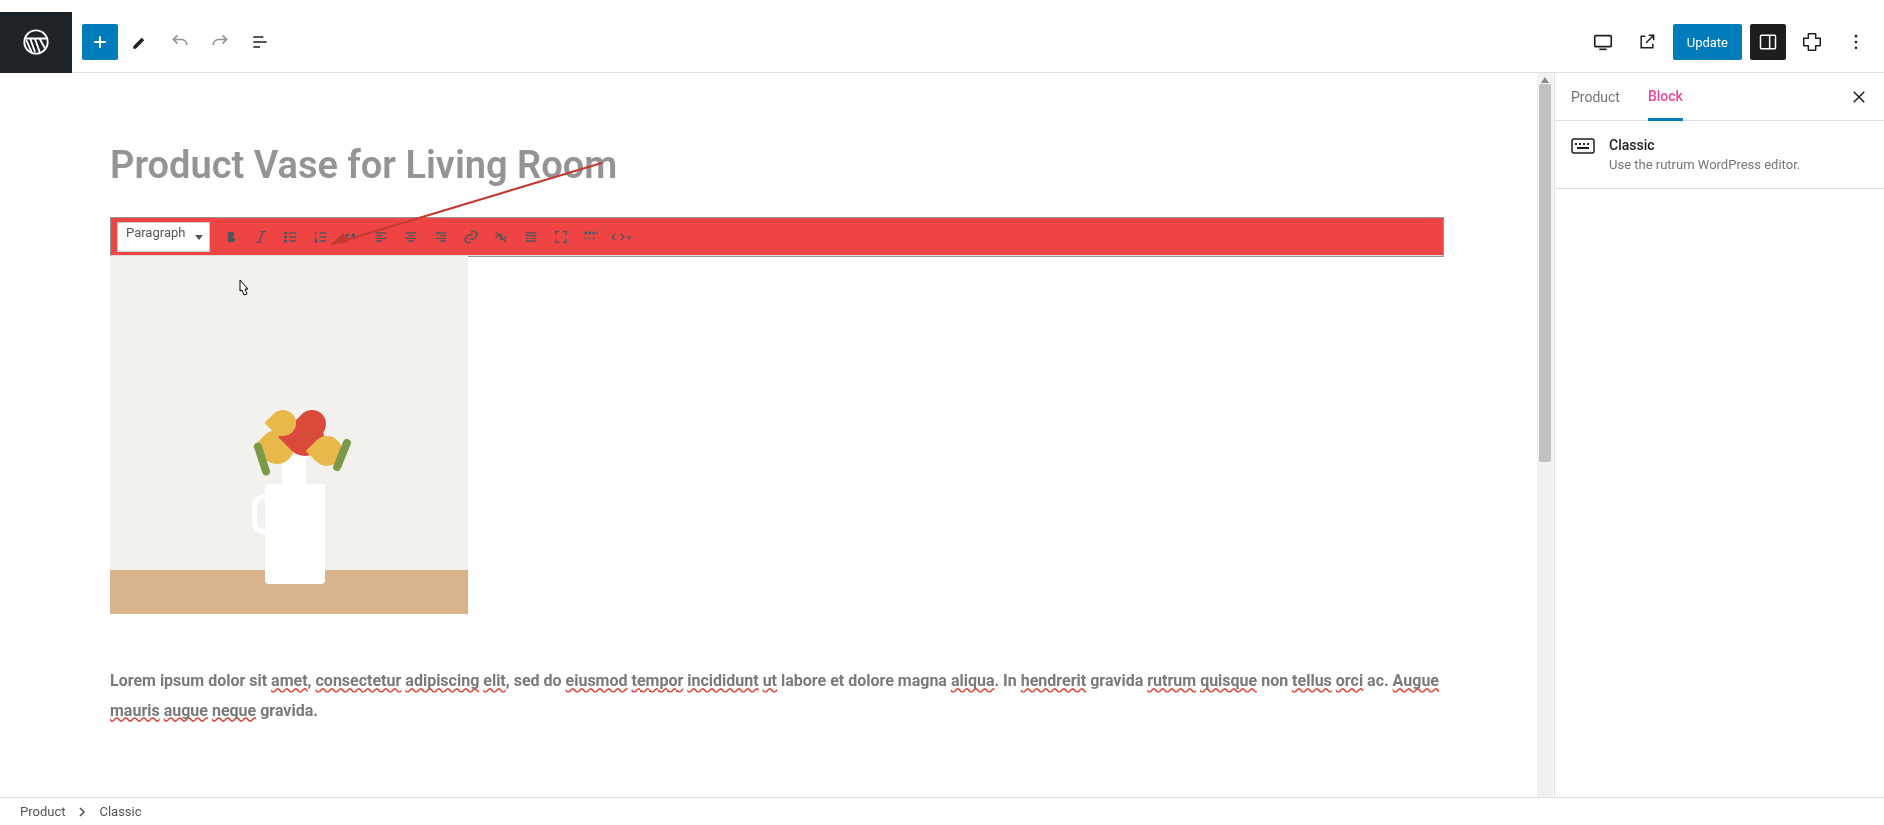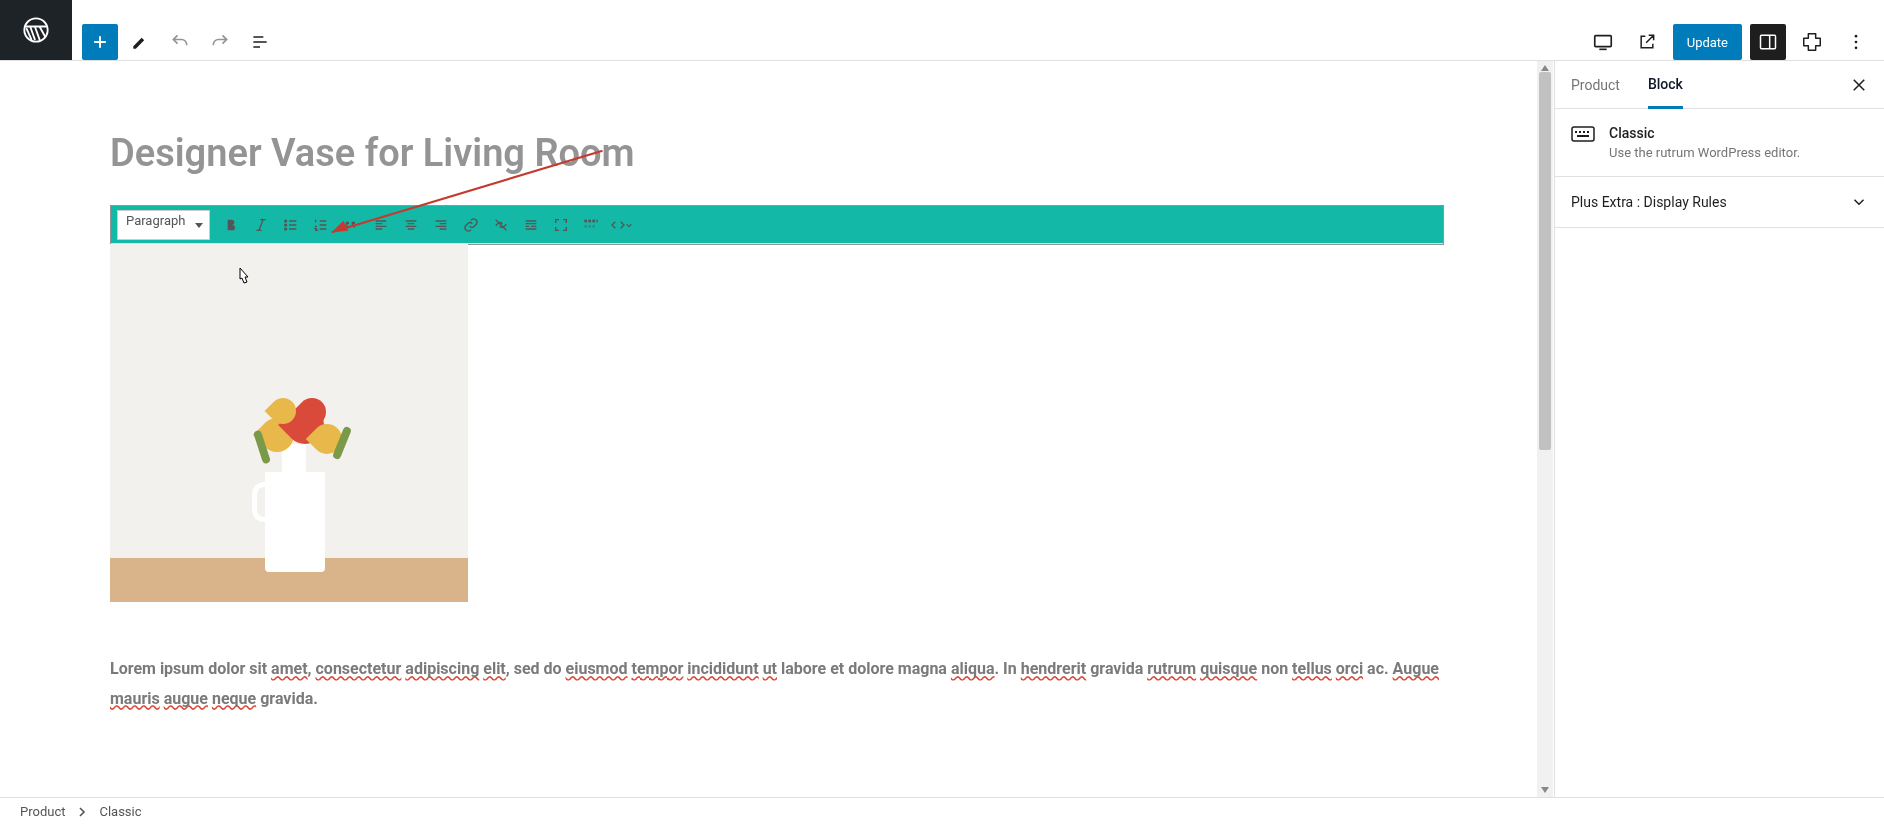--- a/index.html
+++ b/index.html
@@ -1,19 +1,19 @@
 <!DOCTYPE html>
 <html><head>
 <meta charset="utf-8">
 <style>
 * { margin:0; padding:0; box-sizing:border-box; font-family:-apple-system,BlinkMacSystemFont,"Segoe UI",Roboto,sans-serif; }
 body { width:1884px; height:825px; background:#fff; color:#1e1e1e; overflow:hidden; position:relative; }
 
 
-.topbar { height:61px; display:flex; align-items:flex-end; border-bottom:1px solid #e0e0e0; }
+.topbar { height:61px; display:flex; align-items:center; border-bottom:1px solid #e0e0e0;margin-top:12px; }
 .wp-logo { width:72px; height:61px; background:#1d2327; display:flex; align-items:center; justify-content:center; color:#fff; }
 .wp-logo svg { width:28px; height:28px; }
 .tb-left { display:flex; align-items:center; padding-left:10px; gap:4px; }
 .btn-sq { width:36px; height:36px; display:flex; align-items:center; justify-content:center; border-radius:2px; cursor:pointer; }
 .btn-add { background:#007cba; color:#fff; }
 .btn-icon { color:#1e1e1e; }
 .btn-icon.dis { color:#949494; }
 .tb-right { margin-left:auto; display:flex; align-items:center; gap:8px; padding-right:10px; }
 .btn-update { background:#007cba; color:#fff; padding:0 14px; height:36px; display:flex; align-items:center; border-radius:2px; font-size:13px; cursor:pointer; }
 .btn-dark { background:#1e1e1e; color:#fff; }
@@ -27,21 +27,21 @@
 .block-toolbar { position:absolute; top:170px; left:110px; display:flex; border:1px solid #1e1e1e; background:#fff; height:48px; z-index:10; }
 .bt-cell { display:flex; align-items:center; justify-content:center; padding:0 14px; border-right:1px solid #ddd; cursor:pointer; }
 .bt-cell:last-child { border-right:none; }
 .bt-convert { color:#007cba; font-size:13px; white-space:nowrap; }
 
 
 .post-title { font-size:38px; font-weight:600; color:#949494; margin-bottom:30px; }
 
 
 .classic-wrap{ margin-top:18px; border:1px solid #949494; }
-.classic-tb { display:flex; align-items:center; height:38px; background:#14b8a6; border-bottom:1px solid #ddd; }
+.classic-tb { display:flex; align-items:center; height:38px; background:#ef4444; border-bottom:1px solid #ddd; }
 .fmt-select { height:30px; margin:0 6px; padding:2px 24px 2px 8px; border:1px solid #ccc; background:#fff; font-size:13px; color:#555; position:relative; }
 .fmt-caret { position:absolute; right:6px; top:12px; border-left:4px solid transparent; border-right:4px solid transparent; border-top:5px solid #555; }
 .tb-ico { width:30px; height:30px; display:flex; align-items:center; justify-content:center; color:#555; cursor:pointer; }
 
 
 .content-img { width:358px; height:358px; background:#f3f1ed; position:relative; overflow:hidden; margin-top:-1px; }
 .table-top { position:absolute; bottom:0; left:0; right:0; height:44px; background:#d9b48a; }
 .vase-body { position:absolute; bottom:30px; left:155px; width:60px; height:100px; background:#fff; border-radius:0 0 4px 4px; }
 .vase-neck { position:absolute; bottom:128px; left:172px; width:24px; height:30px; background:#fff; }
 .vase-handle { position:absolute; bottom:80px; left:142px; width:22px; height:40px; border:5px solid #fff; border-right:none; border-radius:12px 0 0 12px; }
@@ -62,21 +62,21 @@
 .vscroll { position:absolute; right:1px; top:0; width:16px; height:100%; background:#f1f1f1; }
 .vthumb { position:absolute; right:2px; top:11px; width:12px; height:378px; background:#c1c1c1; border-radius:2px; }
 .varrow { position:absolute; right:4px; width:8px; height:8px; }
 .va-up { top:2px; border-left:4px solid transparent; border-right:4px solid transparent; border-bottom:6px solid #888; }
 .va-dn { bottom:2px; border-left:4px solid transparent; border-right:4px solid transparent; border-top:6px solid #888; }
 
 
 .sidebar { width:330px; border-left:1px solid #e0e0e0; display:flex; flex-direction:column; }
 .sb-tabs { display:flex; align-items:center; border-bottom:1px solid #e0e0e0; height:48px; padding:0 16px; gap:28px; position:relative; }
 .sb-tab { font-size:14px; color:#757575; cursor:pointer; padding:14px 0; }
-.sb-tab.active { color:#0f172a; border-bottom:3px solid #007cba; margin-bottom:-1px; font-weight:500;}
+.sb-tab.active { color:#ec4899; border-bottom:3px solid #007cba; margin-bottom:-1px; font-weight:500;}
 .sb-close { margin-left:auto; cursor:pointer; }
 .sb-block { padding:16px; display:flex; gap:14px; border-bottom:1px solid #e0e0e0; }
 .sb-block-ico { width:24px; height:24px; flex-shrink:0; }
 .sb-block-title { font-size:14px; font-weight:500; }
 .sb-block-desc { font-size:13px; color:#757575; margin-top:4px; }
 .sb-panel { padding:16px; display:flex; align-items:center; justify-content:space-between; font-size:14px; cursor:pointer; border-bottom:1px solid #e0e0e0; }
 
 
 .breadcrumb { position:absolute; bottom:0; left:0; right:0; height:28px; border-top:1px solid #e0e0e0; display:flex; align-items:center; padding:0 20px; font-size:13px; color:#555; gap:12px; background:#fff; }
 
@@ -158,21 +158,21 @@
     </div>
   </div>
 </div>
 
 <div class="layout">
 
   <div class="canvas-wrap">
 
     <div class="canvas">
 
-      <h1 class="post-title">Designer Vase for Living Room</h1>
+      <h1 class="post-title">Product Vase for Living Room</h1>
 
       <div class="classic-wrap">
         <div class="classic-tb">
           <div class="fmt-select">
             <span>Paragraph</span>
             <span class="fmt-caret"></span>
           </div>
           <div class="tb-ico">
               <svg width="16" height="16" viewBox="0 0 24 24" fill="currentColor">
                 <path d="M7 4h6a4 4 0 010 8H7zM7 12h7a4 4 0 010 8H7z"></path>
@@ -315,26 +315,20 @@
             <rect x="12" y="5" width="2" height="2"></rect>
             <rect x="16" y="5" width="2" height="2"></rect>
             <rect x="6" y="9" width="12" height="2"></rect>
           </svg>
       </div>
       <div>
         <div class="sb-block-title">Classic</div>
         <div class="sb-block-desc">Use the rutrum WordPress editor.</div>
       </div>
     </div>
-    <div class="sb-panel">
-      <span>Plus Extra : Display Rules</span>
-      <svg width="18" height="18" viewBox="0 0 24 24" fill="none" stroke="currentColor" stroke-width="2">
-          <path d="M6 9l6 6 6-6"></path>
-        </svg>
-    </div>
   </div>
 
 </div>
 
 <div class="breadcrumb">
   <span>Product</span>
   <svg width="10" height="10" viewBox="0 0 10 10">
       <path d="M3 1l4 4-4 4" fill="none" stroke="currentColor" stroke-width="1.6"></path>
     </svg>
   <span>Classic</span>

